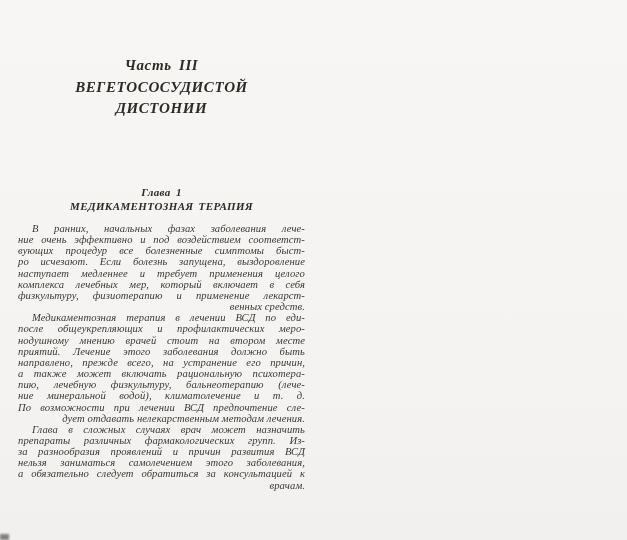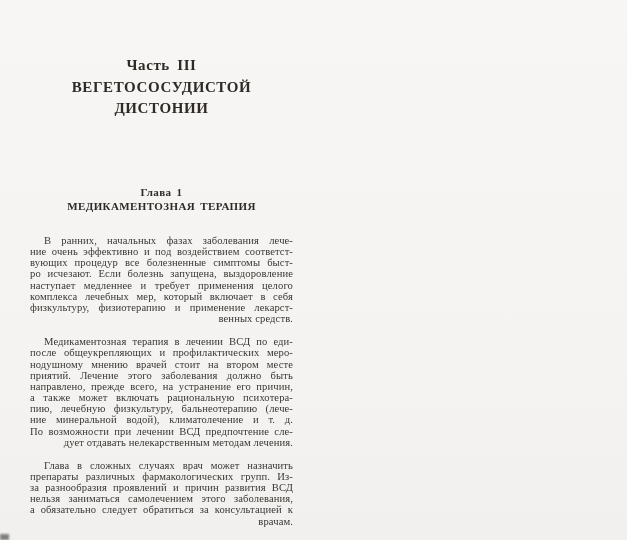--- a/index.html
+++ b/index.html
@@ -7,21 +7,21 @@
     width: 627px; height: 540px;
     position: relative;
     overflow: hidden;
     background: linear-gradient(180deg, #f7f6f4 0%, #f4f3f1 70%, #f1f0ee 100%);
     font-family: "Liberation Serif", "DejaVu Serif", serif;
     color: #37332f;
   }
   .page {
     position: absolute; top: 0; height: 540px;
   }
-  #left-page  { left: 0;   width: 313px; }
+  #left-page  { left: 0;   width: 313px; font-style: italic; }
   #right-page { left: 313px; width: 314px; }
 
   
   .part-heading {
     position: absolute; left: 18px; top: 55px; width: 287px;
     text-align: center;
     font-weight: bold;
     font-size: 15px; line-height: 21.5px;
     letter-spacing: 0.6px; word-spacing: 3px;
     color: #2e2a26;
@@ -34,21 +34,21 @@
     letter-spacing: 0.4px; word-spacing: 2px;
     color: #2e2a26;
   }
   .body-col {
     font-size: 10.6px; line-height: 11.15px;
     letter-spacing: 0.1px;
     color: #3b3733;
   }
   #left-body  { position: absolute; left: 18px;  top: 223px; width: 287px; }
 
-  .para { margin: 12px; }
+  .para { margin: 0; }
   .line { text-align: right; }
   .line.j { text-align: justify; text-align-last: justify; }
   .line.indent { text-indent: 14px; }
 
   
   .corner-mark {
     position: absolute; left: 0; bottom: 0;
     width: 9px; height: 6px;
     background: #242424;
     opacity: 0.55;

